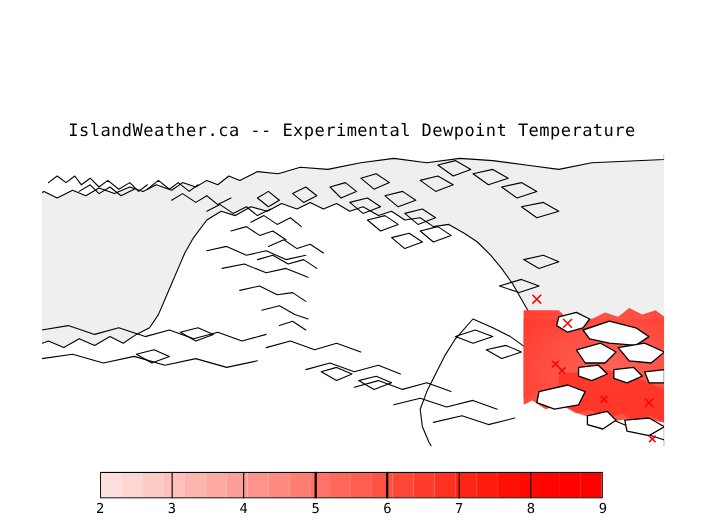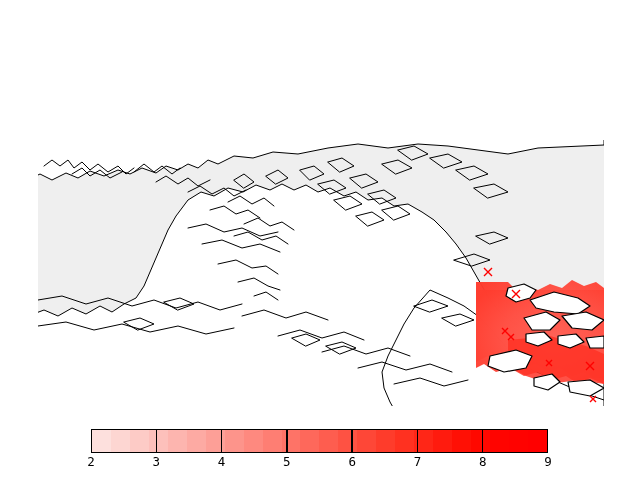--- a/index.html
+++ b/index.html
@@ -102,20 +102,21 @@
     color: #000000;
     white-space: pre;
     user-select: none;
   }
 </style>
 </head>
 <body>
 
 <div id="page">
 
+  <div id="title">IslandWeather.ca -- Experimental Dewpoint Temperature</div>
 
   <div id="map-area">
     <svg id="map-svg" viewBox="0 0 566 266" preserveAspectRatio="none">
       <defs>
         <radialGradient id="fillGrad" cx="0.62" cy="0.55" r="0.75">
           <stop offset="0%" stop-color="#ff6257"></stop>
           <stop offset="55%" stop-color="#ff5145"></stop>
           <stop offset="100%" stop-color="#ff3c2e"></stop>
         </radialGradient>
 

